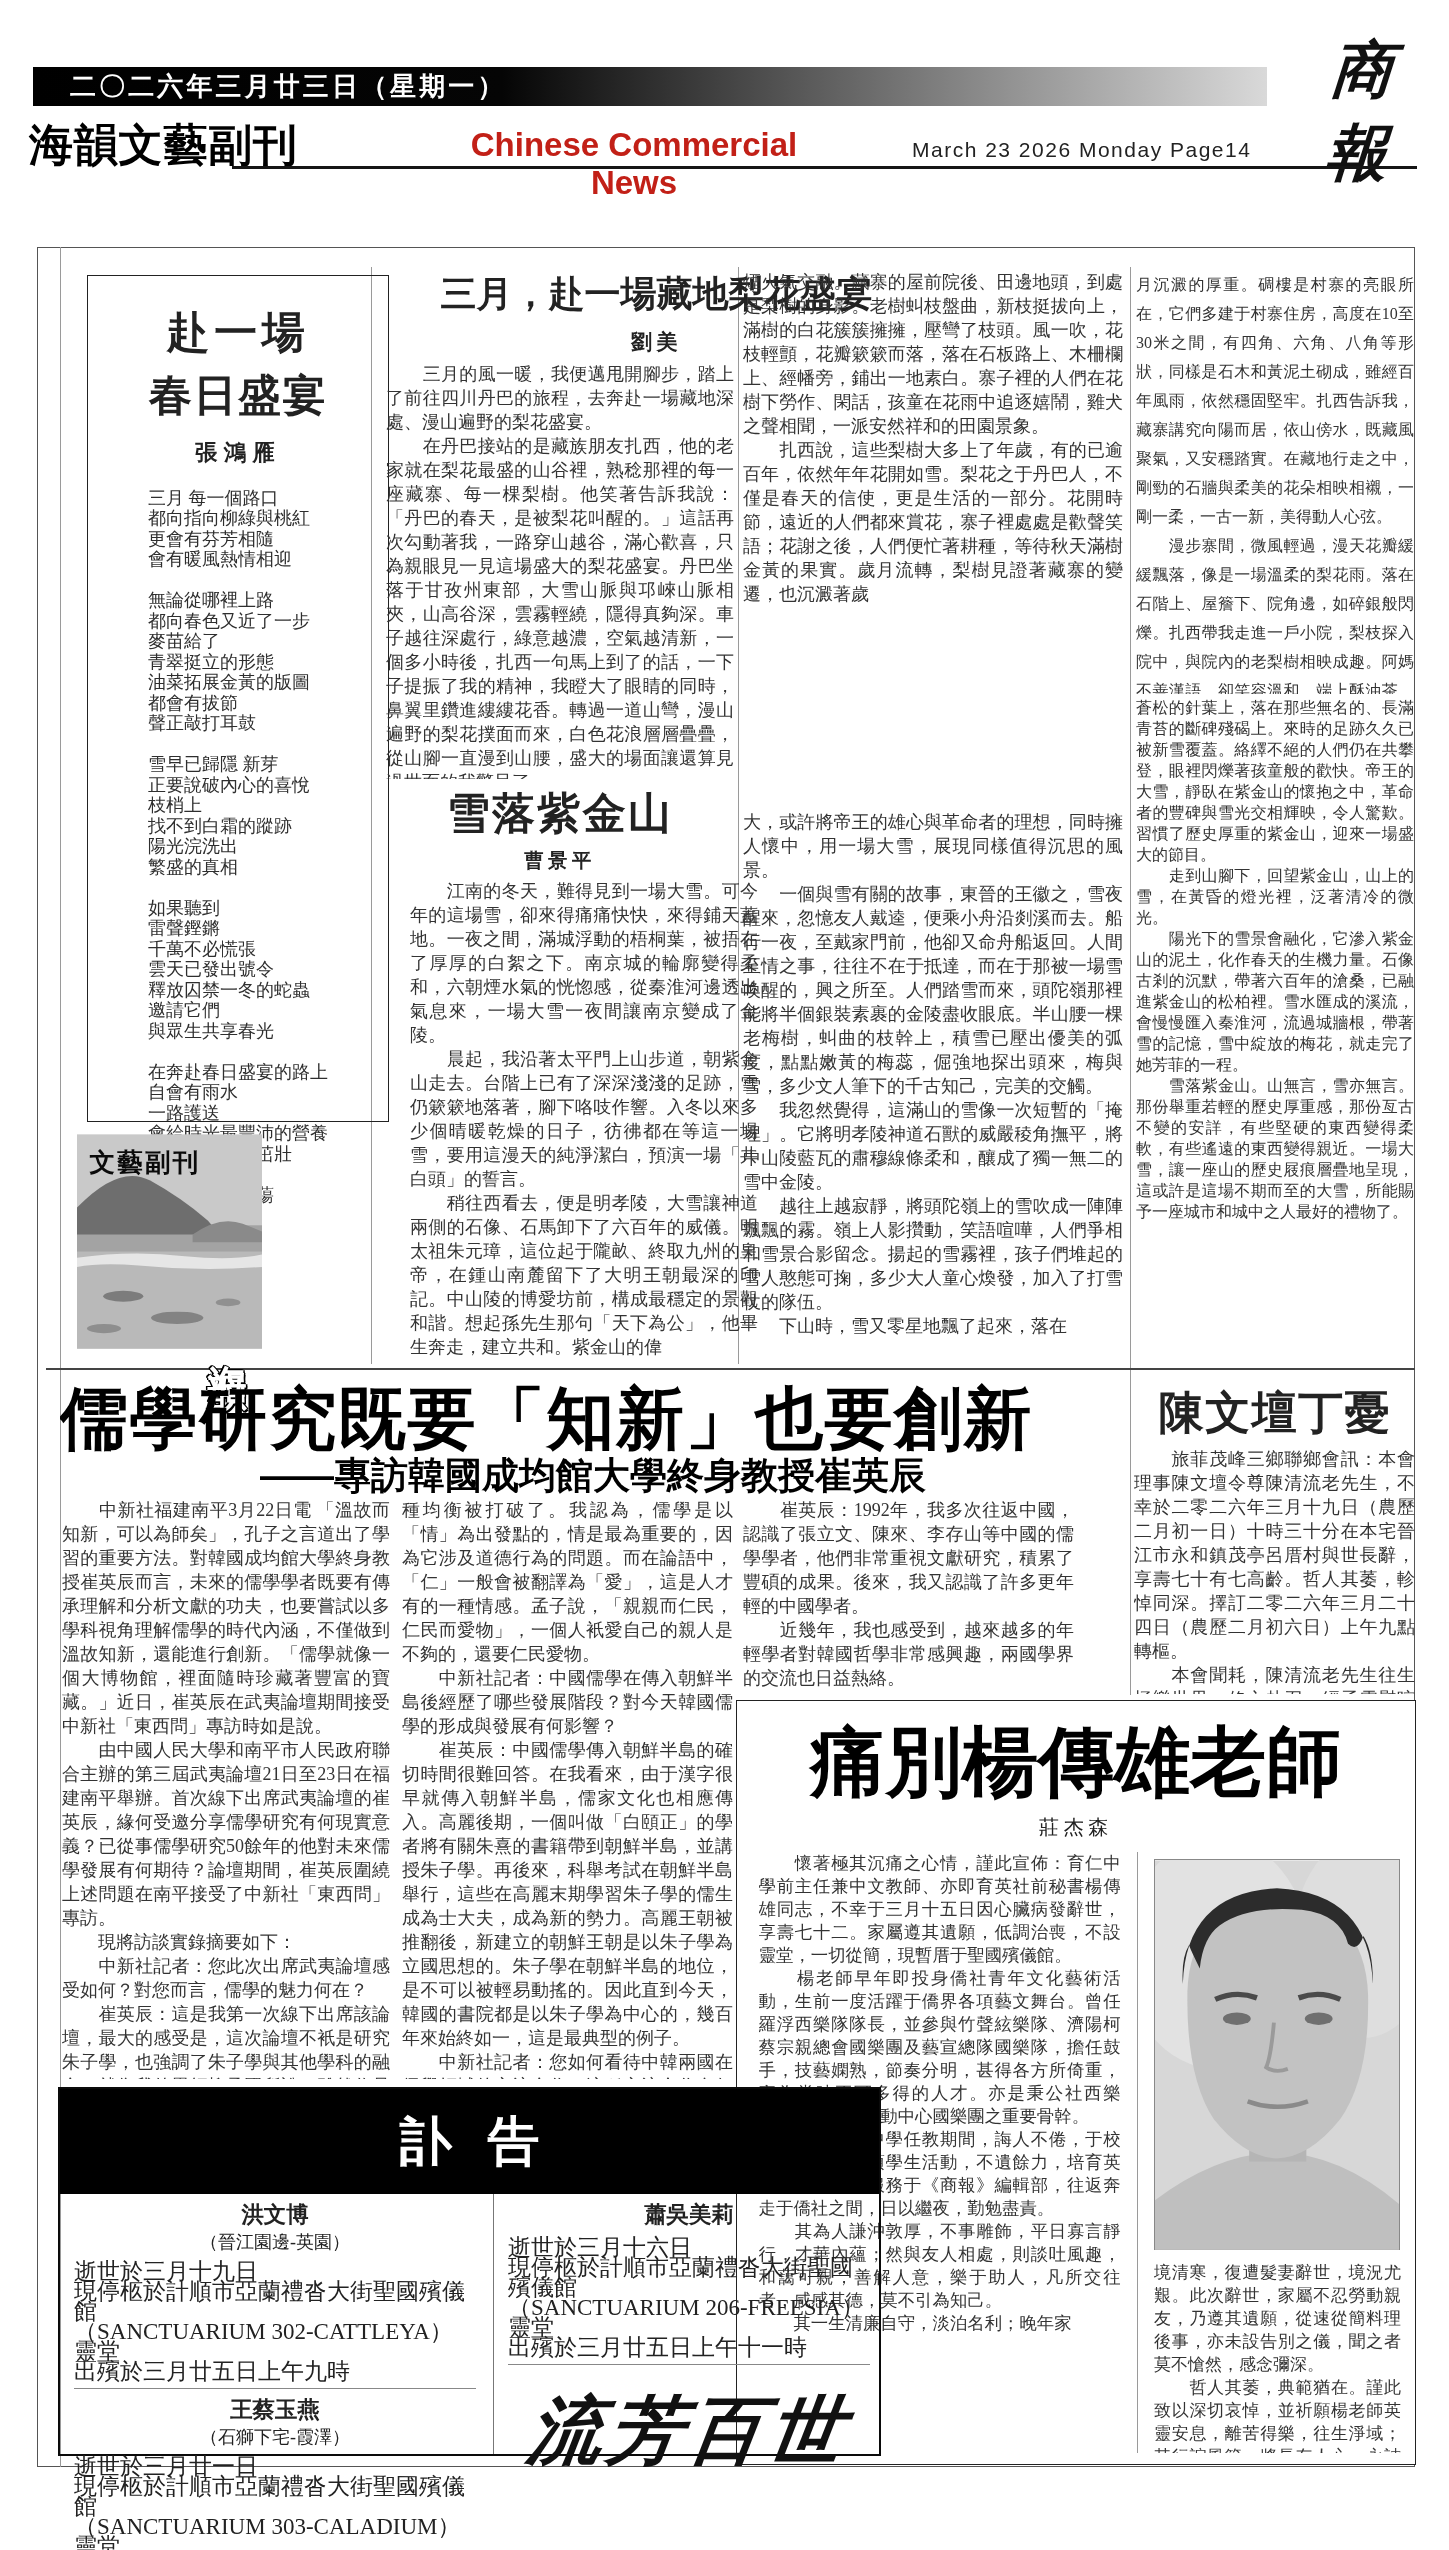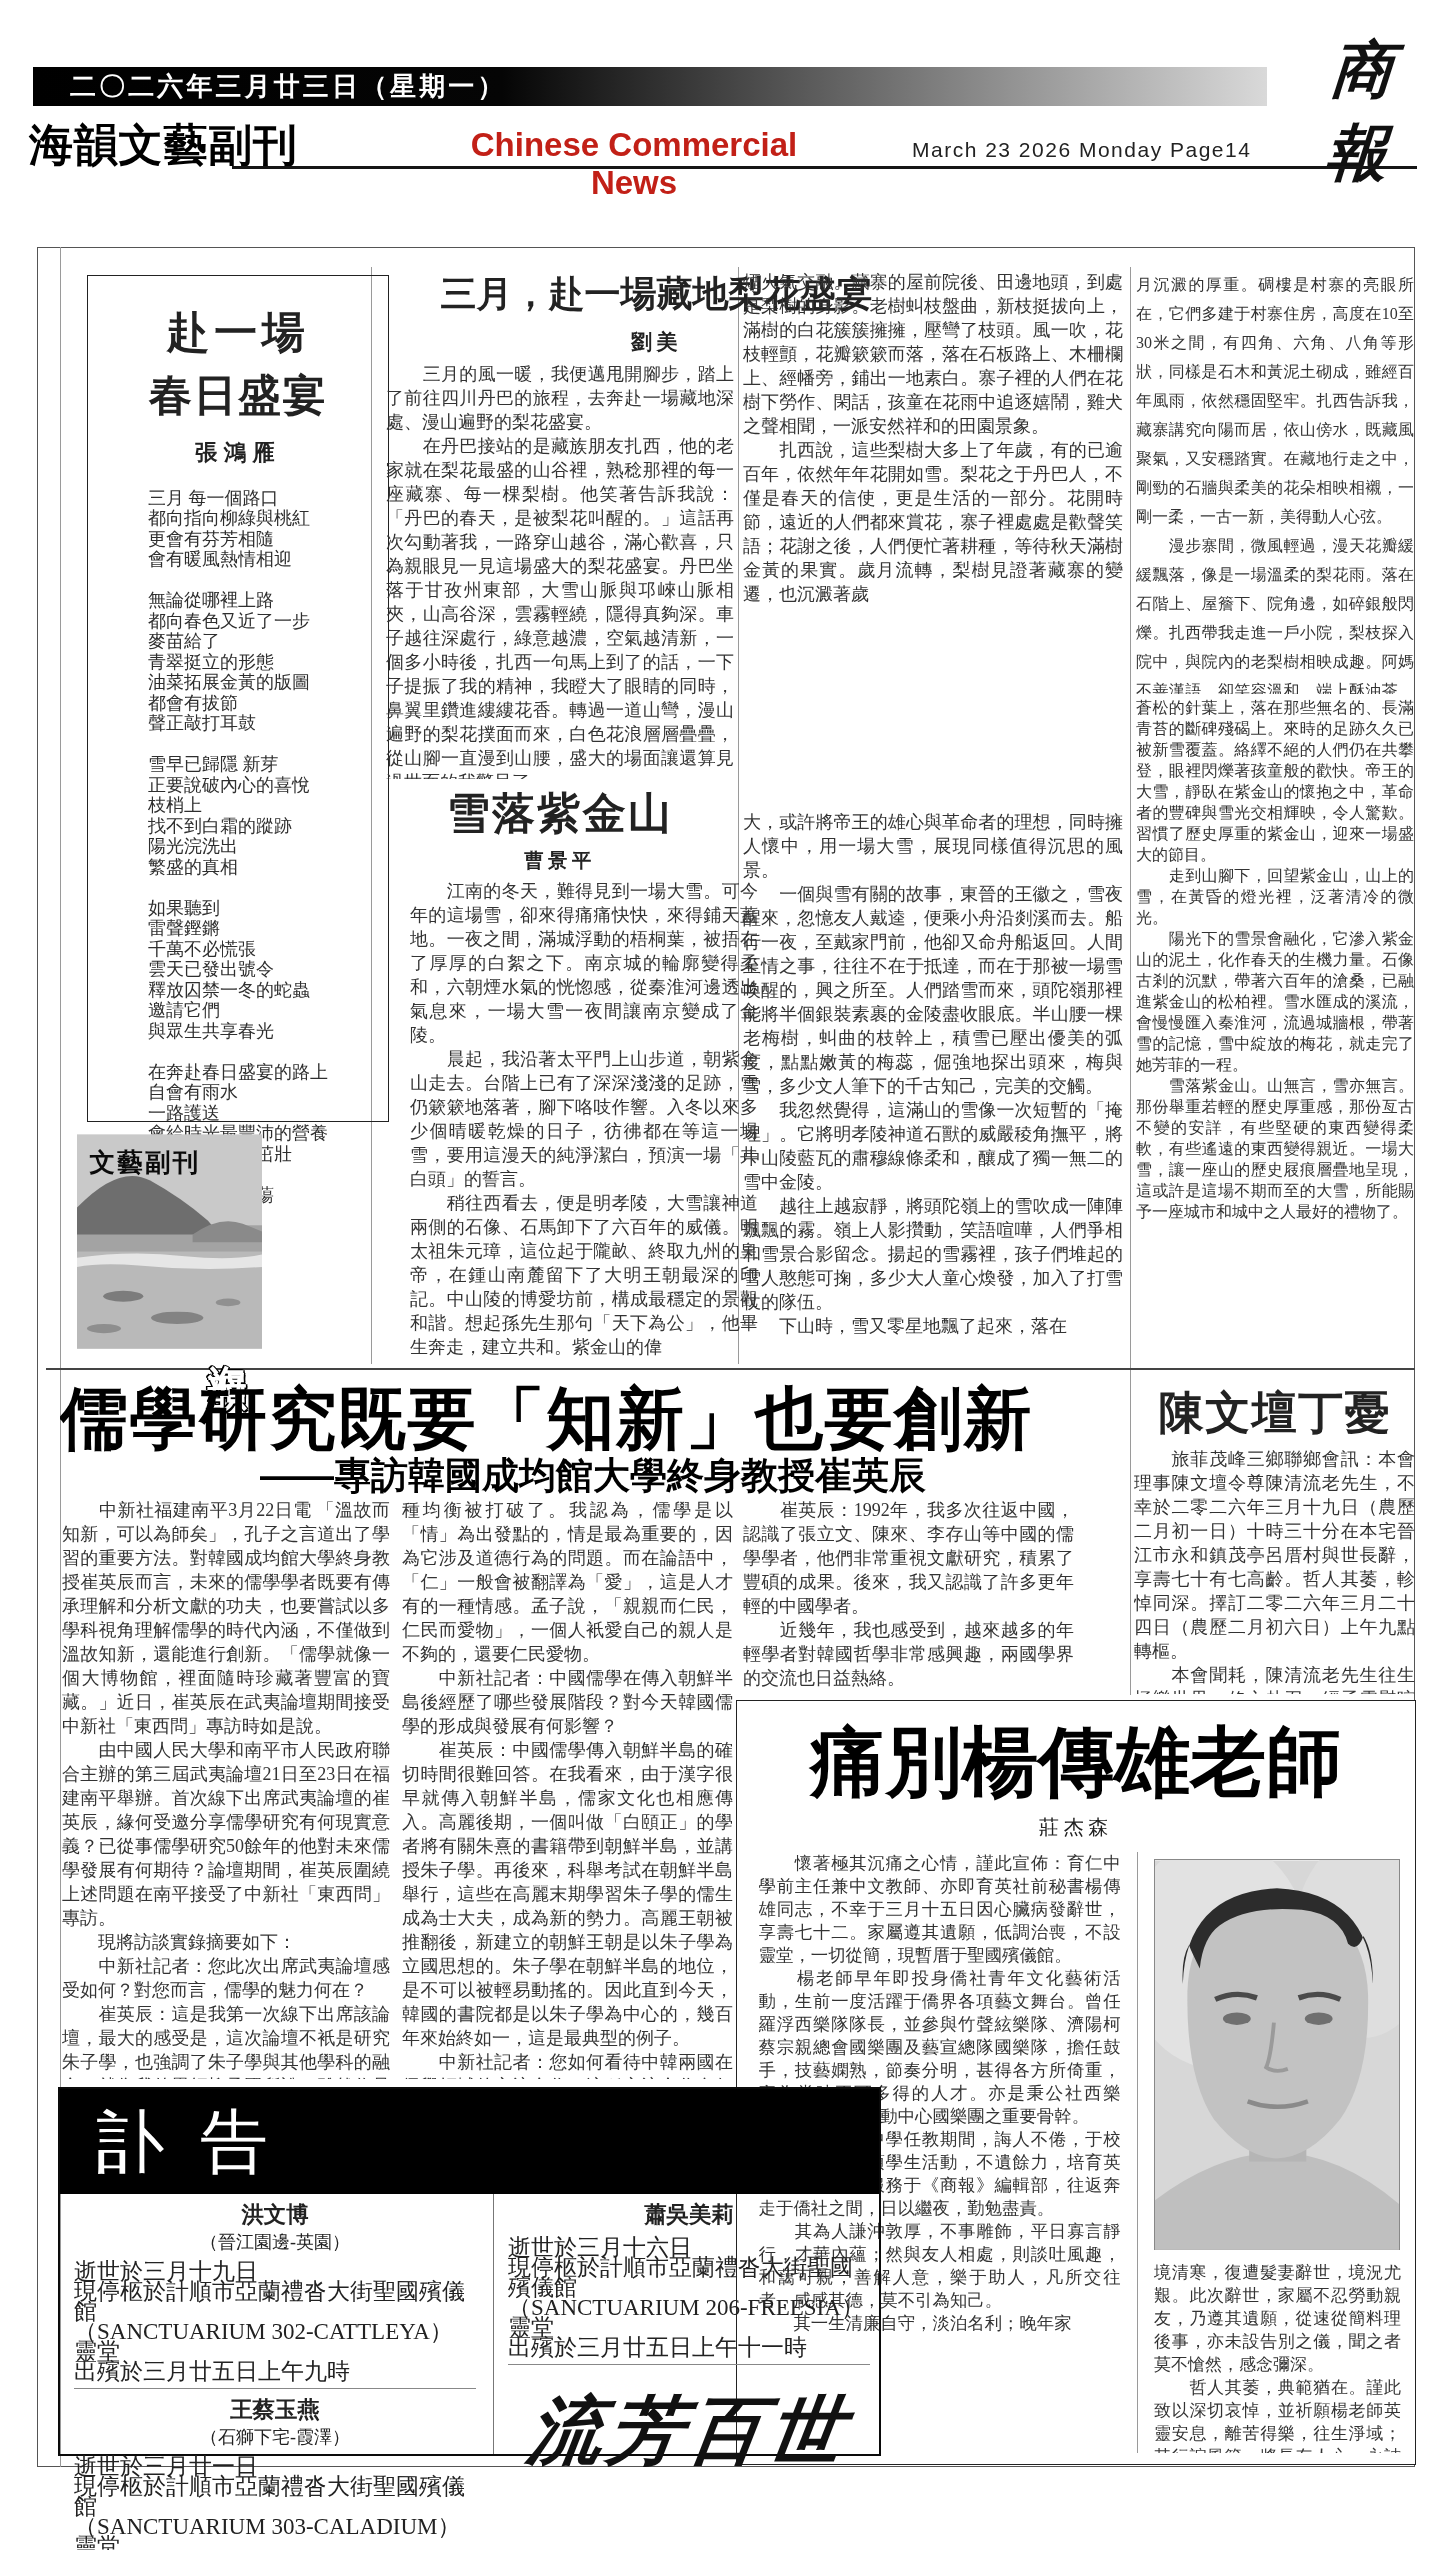--- a/index.html
+++ b/index.html
@@ -68,21 +68,21 @@
   #yang-box{left:736px;top:1700px;width:680px;height:765px;border:1.5px solid #222;box-sizing:border-box;background:#fff;}
   #yang-title{position:absolute;left:0;top:10.8px;width:100%;text-align:center;font-size:76px;font-weight:bold;white-space:nowrap;color:#000;}
   #yang-author{position:absolute;left:0;top:113px;width:100%;text-align:center;font-size:20px;letter-spacing:4.6px;}
   #yang-c1{position:absolute;left:21.6px;top:151px;width:362px;height:597px;}
   #yang-div{position:absolute;left:400px;top:151px;width:0.8px;height:601px;background:#9a9a9a;}
   #yang-photo{position:absolute;left:417px;top:158px;width:246px;height:391px;border:0.8px solid #888;box-sizing:border-box;}
   #yang-c2{position:absolute;left:417px;top:560px;width:247px;height:192px;font-size:17px;line-height:23px;}
   
   #obit-box{left:58px;top:2087px;width:823px;height:369px;border:2.3px solid #0a0a0a;box-sizing:border-box;}
   #obit-banner{position:absolute;left:0;top:0;width:100%;height:105px;background:#000;color:#fff;
-    font-size:68px;font-weight:normal;letter-spacing:36px;line-height:105px;text-indent:36px;}
+    text-align:center;font-size:52px;font-weight:bold;letter-spacing:36px;line-height:105px;text-indent:36px;}
   #obit-div{position:absolute;left:433px;top:105px;width:0.8px;height:260px;background:#777;}
   .obit-cell{position:absolute;top:110px;width:402px;}
   #obit-left{left:14px;}
   #obit-right{left:448px;width:362px;}
   .obit-name{font-size:22.4px;font-weight:bold;text-align:center;font-family:"Liberation Sans",sans-serif;}
   .obit-origin{font-size:18px;text-align:center;}
   .obit-lines{font-size:23px;line-height:20px;margin-top:8px;}
   .obit-sep{height:0.8px;background:#888;margin:6.2px 0 4.6px 0;}
   #obit-motto{margin-top:17px;text-align:center;font-size:74px;font-weight:bold;font-style:italic;
     transform:skewX(-8deg);letter-spacing:6.2px;color:#111;}

